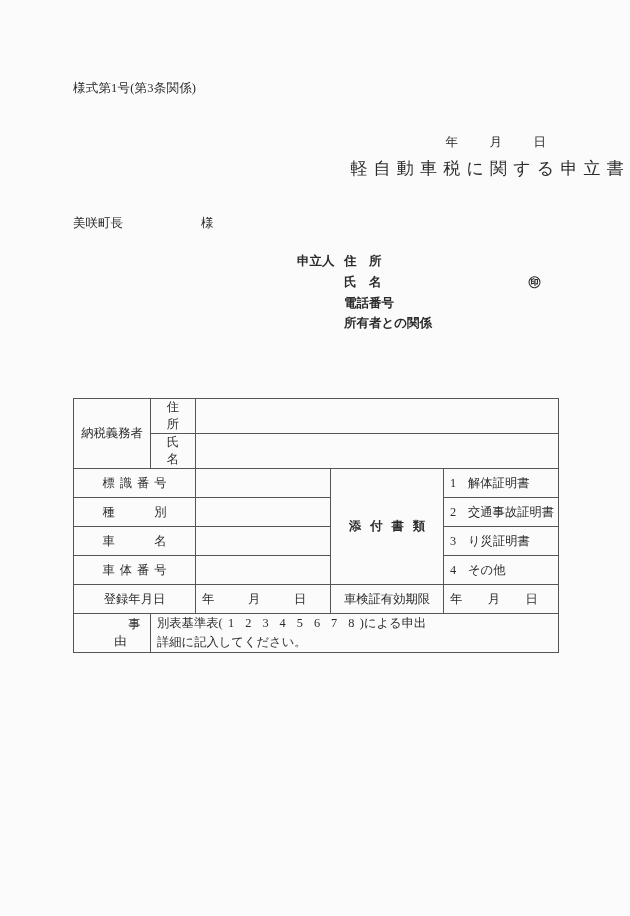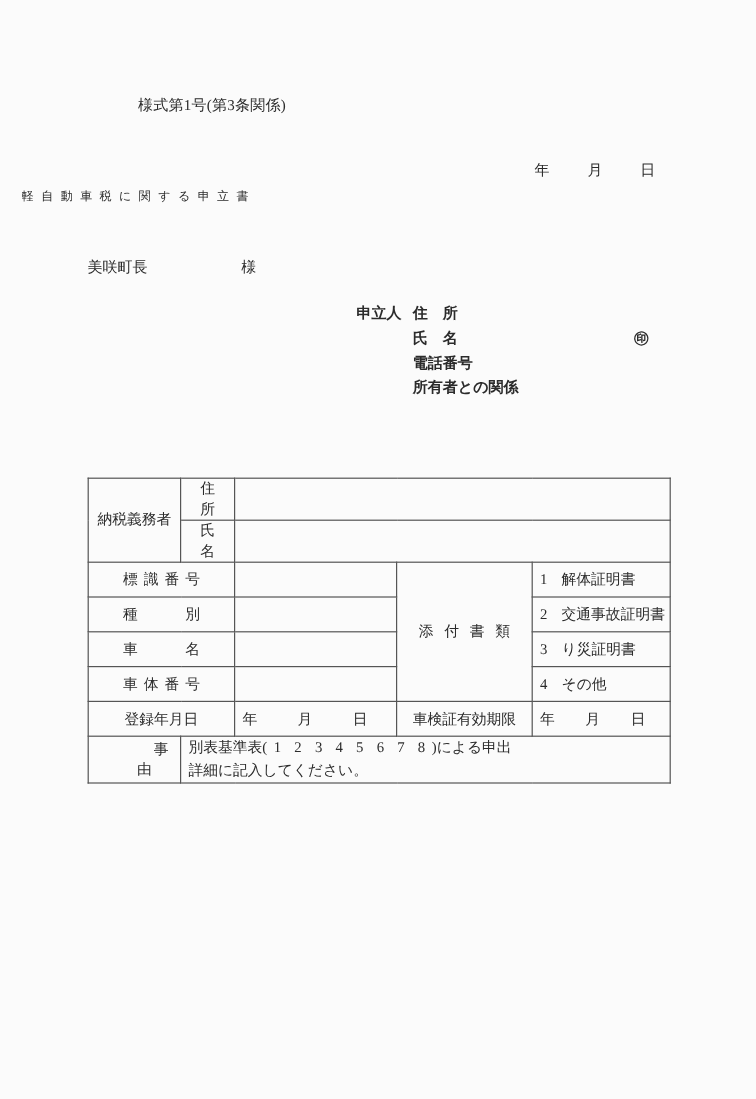--- a/index.html
+++ b/index.html
@@ -22,42 +22,41 @@
   }
 
   
   .form-no {
     position: absolute;
     left: 73px;
     top: 80px;
     font-size: 12.5px;
     letter-spacing: 0.2px;
     white-space: nowrap;
-    margin-left: 42px;
   }
 
   .date-line {
     position: absolute;
     left: 0;
     right: 84px;
     top: 134px;
     text-align: right;
     font-size: 12.5px;
     white-space: nowrap;
   }
   .date-line .dw { display: inline-block; width: 44px; text-align: left; }
   .date-line .dw.last { width: auto; }
 
   .doc-title {
     position: absolute;
     left: 0;
     right: 0;
     top: 157px;
-    text-align: left;
-    font-size: 10px;
+    text-align: right;
+    font-size: 17px;
     letter-spacing: 6.2px;
     text-indent: 6.2px;
     white-space: nowrap;
     margin-left: 12px;
   }
 
   .addressee {
     position: absolute;
     left: 73px;
     top: 215px;
@@ -134,20 +133,21 @@
     text-align: center;
     font-size: 12.3px;
   }
   .tenpu-label {
     text-align: center;
   }
   .tenpu-label span {
     letter-spacing: 9px;
     text-indent: 9px;
     display: inline-block;
+    font-weight: bold;
   }
   .doc-item {
     white-space: nowrap;
     margin-top: 43px;
   }
   .doc-item .num { display: inline-block; width: 18px; }
   .ymd {
     display: flex;
     justify-content: flex-end;
     gap: 0;

